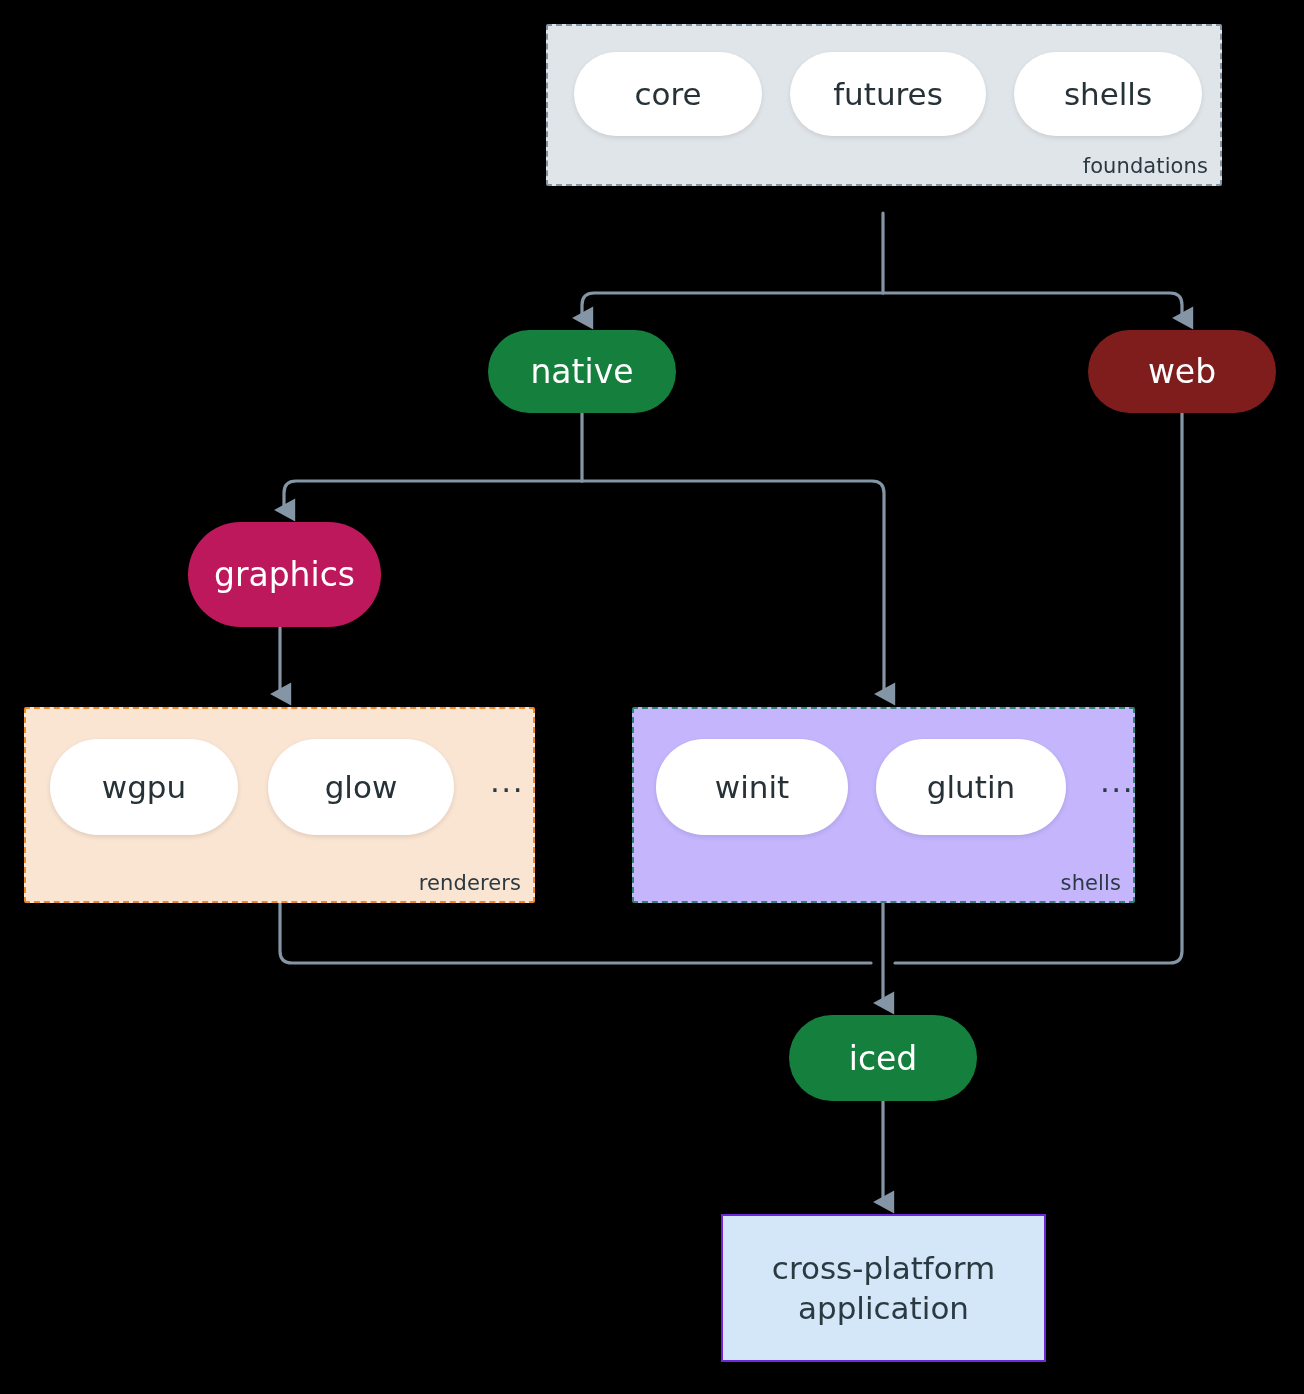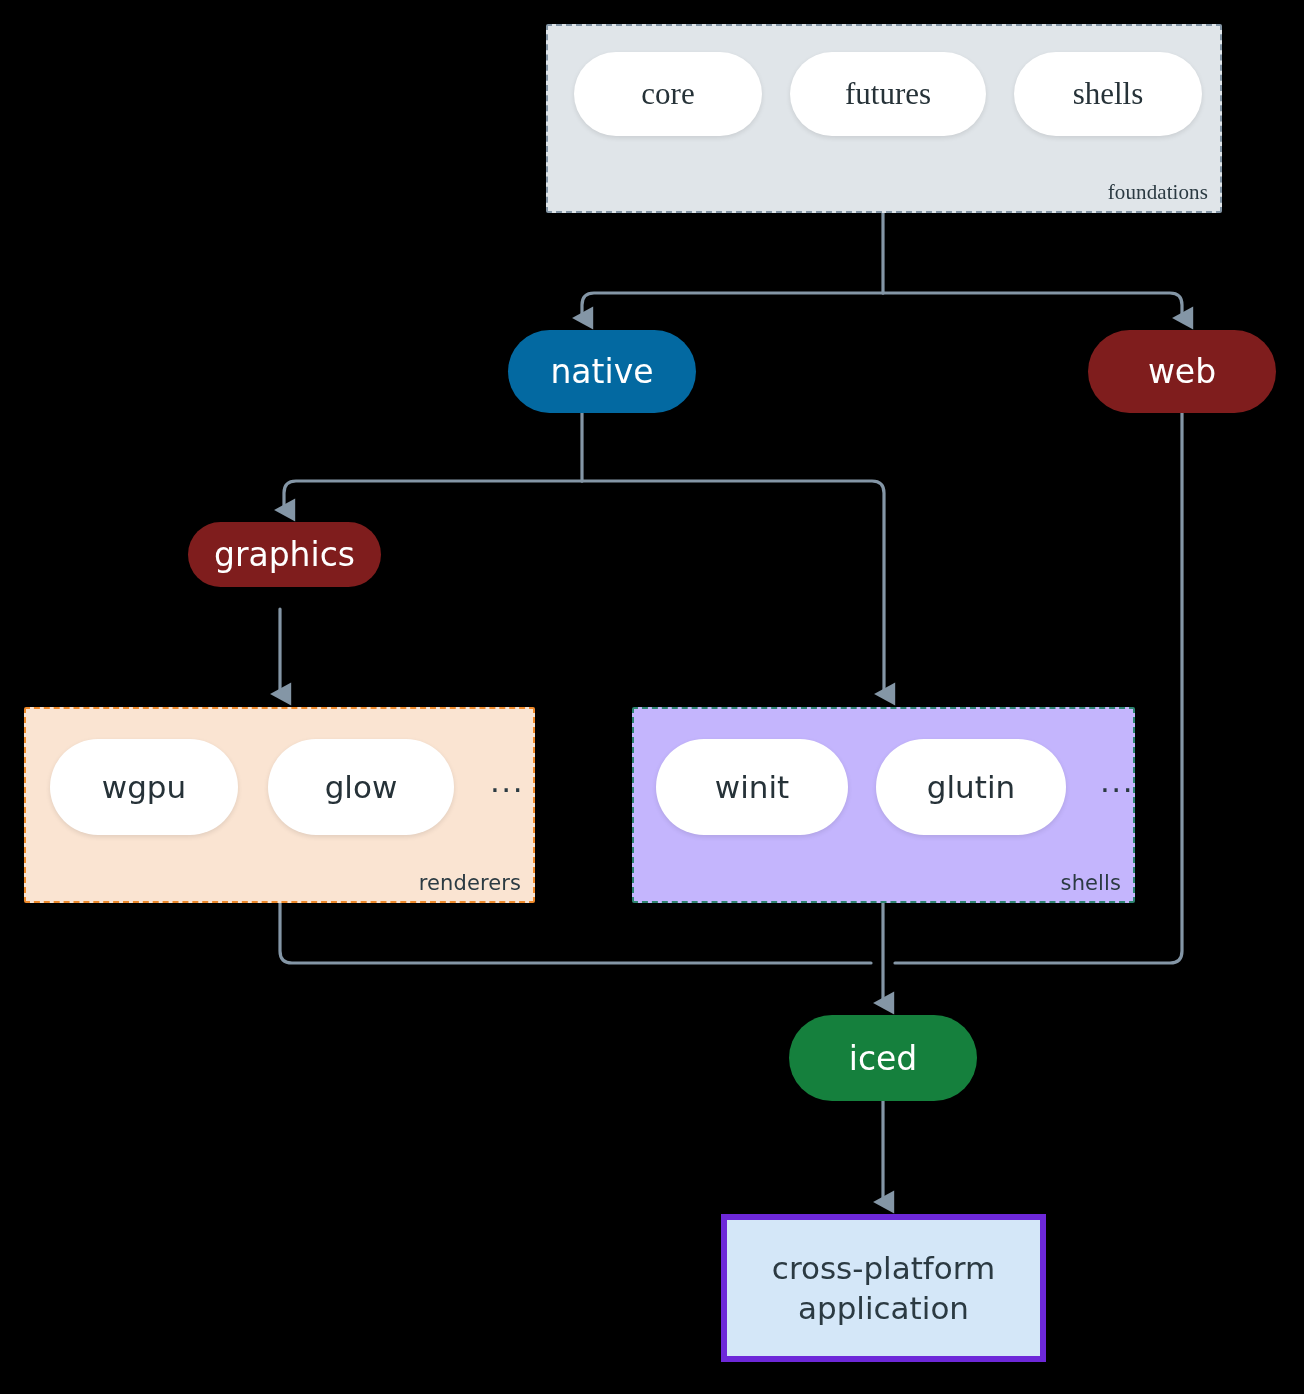--- a/index.html
+++ b/index.html
@@ -38,25 +38,24 @@
     right: 12px;
     bottom: 6px;
     font-size: 21px;
     color: #2b3a42;
     letter-spacing: .1px;
     white-space: nowrap;
   }
 
   #group-foundations {
     left: 546px; top: 24px;
-    width: 676px; height: 189px;
+    width: 676px; height: 162px;
     background: #e0e5e9;
     border: 2px dashed #8496a6;
     border-radius: 2px;
-    font-family: Liberation Serif, serif;
   }
   #group-renderers {
     left: 24px; top: 707px;
     width: 511px; height: 196px;
     background: #fae4d2;
     border: 2px dashed #ef8a2b;
     border-radius: 2px;
   }
   #group-shells {
     left: 632px; top: 707px;
@@ -116,44 +115,44 @@
     position: absolute;
     display: flex;
     align-items: center;
     justify-content: center;
     box-sizing: border-box;
     white-space: nowrap;
   }
   .node-pill { border-radius: 999px; color: #ffffff; font-size: 33px; }
 
   #node-native {
-    left: 508px; top: 330px;
+    left: 488px; top: 330px;
     width: 188px; height: 83px;
-    background: #0369a1;
+    background: #15803d;
   }
   #node-web {
     left: 1088px; top: 330px;
     width: 188px; height: 83px;
     background: #7f1d1d;
   }
   #node-graphics {
     left: 188px; top: 522px;
-    width: 193px; height: 65px;
-    background: #7f1d1d;
+    width: 193px; height: 105px;
+    background: #be185d;
   }
   #node-iced {
     left: 789px; top: 1015px;
     width: 188px; height: 86px;
     background: #15803d;
   }
   #node-application {
     left: 721px; top: 1214px;
     width: 325px; height: 148px;
     background: #d4e7f8;
-    border: 6px solid #6d28d9;
+    border: 2px solid #6d28d9;
     border-radius: 0;
     color: #2b3a42;
     font-size: 31px;
     flex-direction: column;
     line-height: 1.3;
     text-align: center;
   }
   #node-application span { display: block; }
 </style>
 </head>

